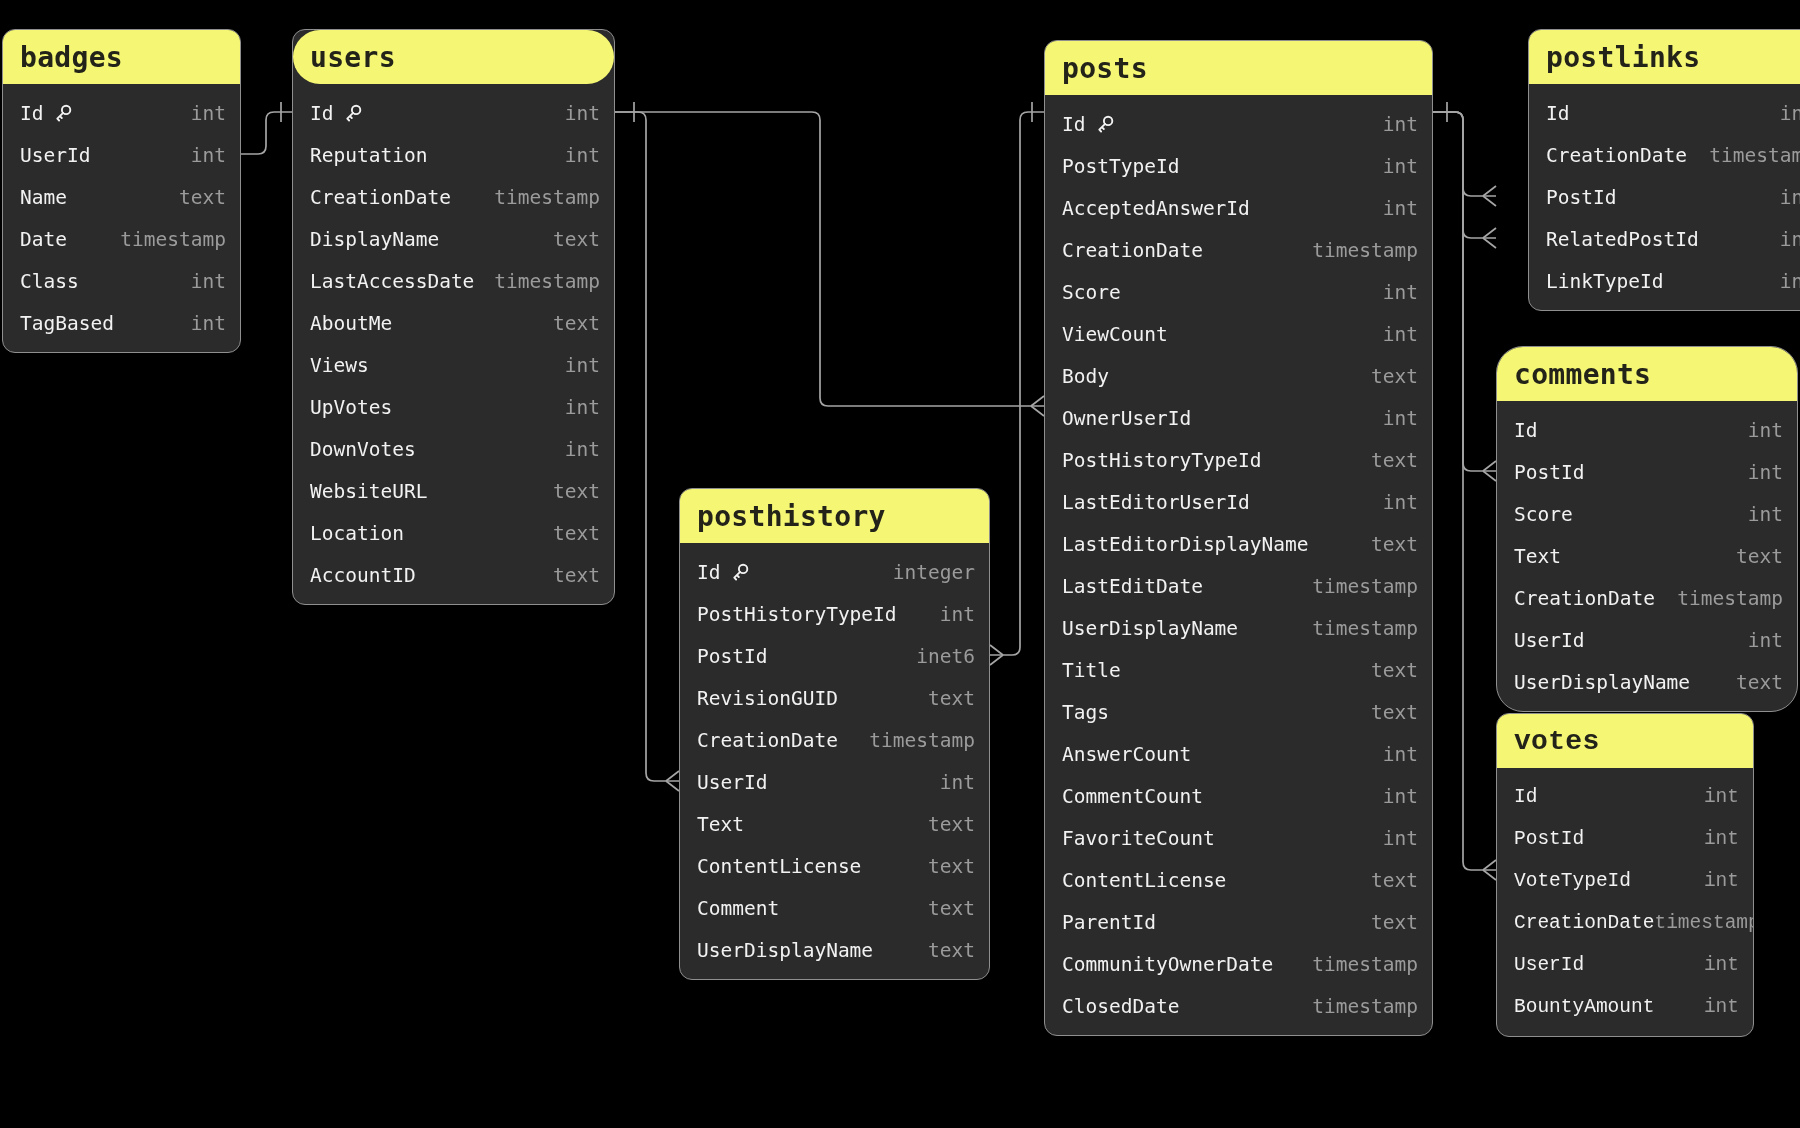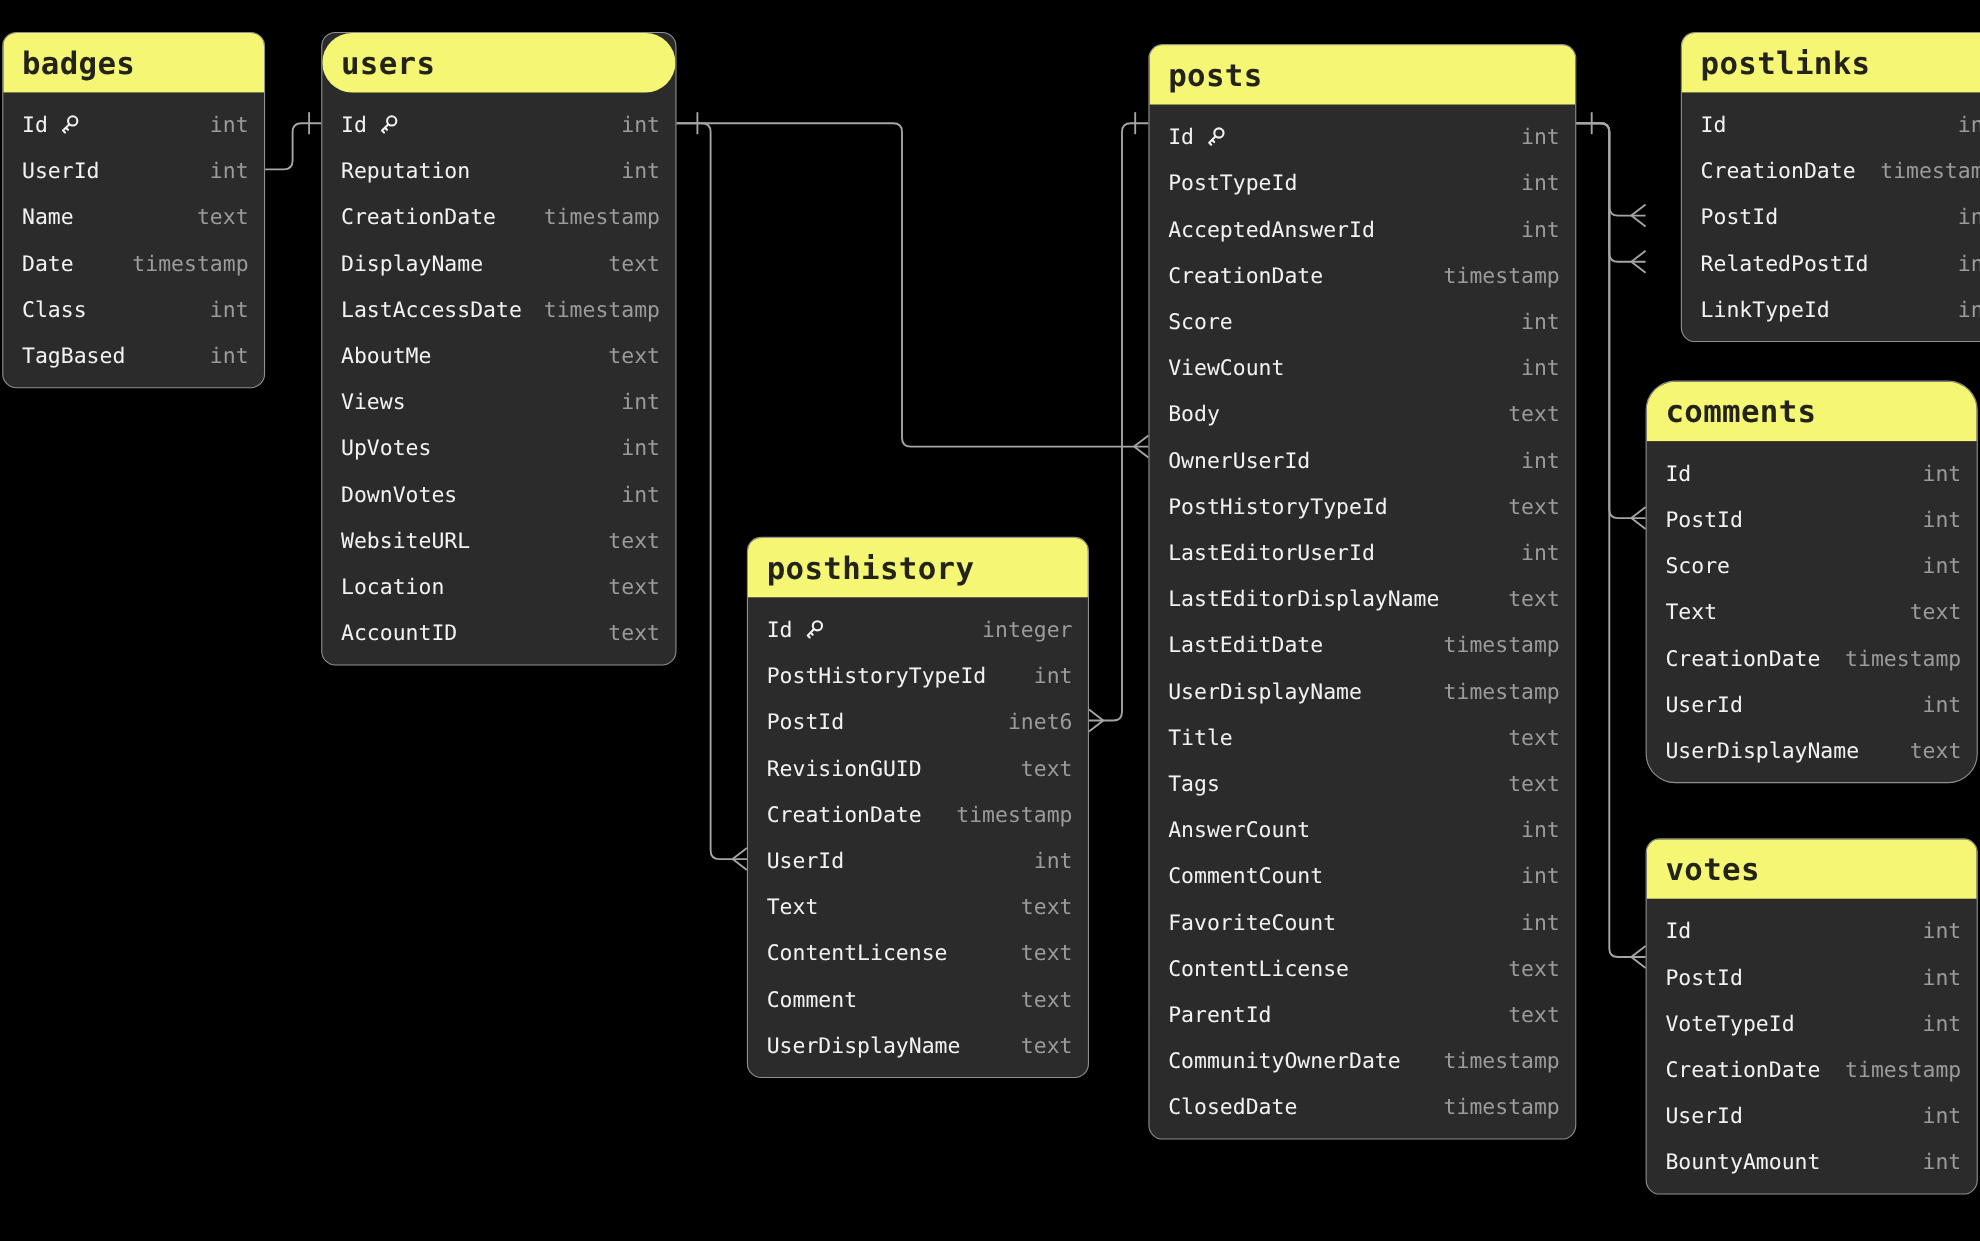--- a/index.html
+++ b/index.html
@@ -494,21 +494,21 @@
             <span class="ftype">int</span>
           </div>
           <div class="frow">
             <span class="fname">
               <span>UserDisplayName</span>
             </span>
             <span class="ftype">text</span>
           </div>
         </div>
       </div>
-      <div class="tbl" style="left: 1496px; top: 762px; width: 302px; background: rgb(43, 43, 43); border-color: rgb(143, 143, 143);">
+      <div class="tbl" style="left: 1496px; top: 713px; width: 258px; background: rgb(43, 43, 43); border-color: rgb(143, 143, 143); font-family: Liberation Mono, monospace;">
         <div class="tbl-header" style="background: rgb(245, 247, 116);">
           <span>votes</span>
         </div>
         <div class="tbl-body">
           <div class="frow">
             <span class="fname">
               <span>Id</span>
             </span>
             <span class="ftype">int</span>
           </div>

